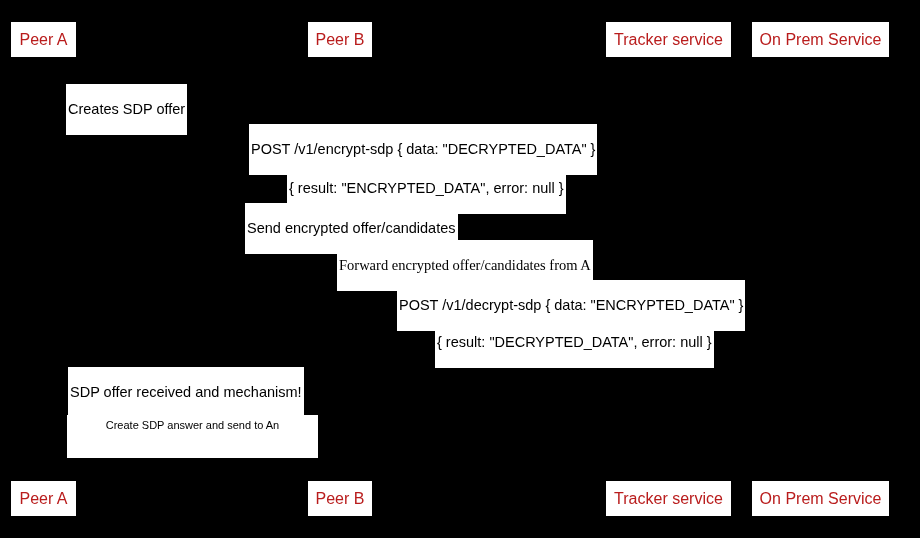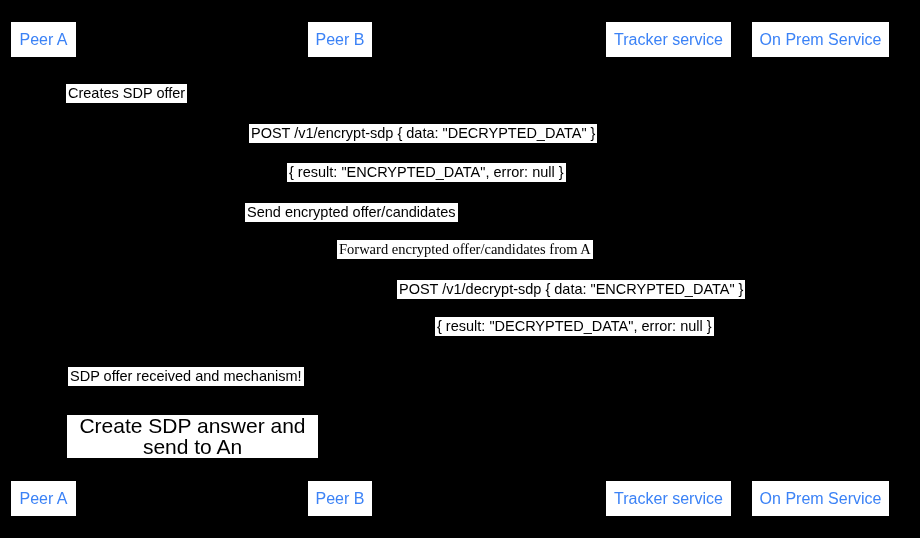--- a/index.html
+++ b/index.html
@@ -15,40 +15,40 @@
     width: 920px;
     height: 538px;
     background: #000000;
     font-family: "Liberation Sans", "DejaVu Sans", sans-serif;
   }
   .actor {
     position: absolute;
     height: 35px;
     line-height: 35px;
     background: #ffffff;
-    color: #3b82f6;
+    color: #b91c1c;
     text-align: center;
     font-size: 16px;
     white-space: nowrap;
   }
   .msg {
     position: absolute;
     height: 19px;
     line-height: 19px;
     background: #ffffff;
     color: #000000;
     font-size: 14.5px;
     white-space: nowrap;
-    padding: 0 2px;
+    padding: 16px 2px;
   }
   .note {
     position: absolute;
     background: #ffffff;
     color: #000000;
-    font-size: 21px;
+    font-size: 11px;
     line-height: 21px;
     text-align: center;
   }
 </style>
 </head>
 <body>
 
 <div class="canvas">
 
   <div class="actor" style="left:11px;  top:22px; width:65px;">Peer A</div>

